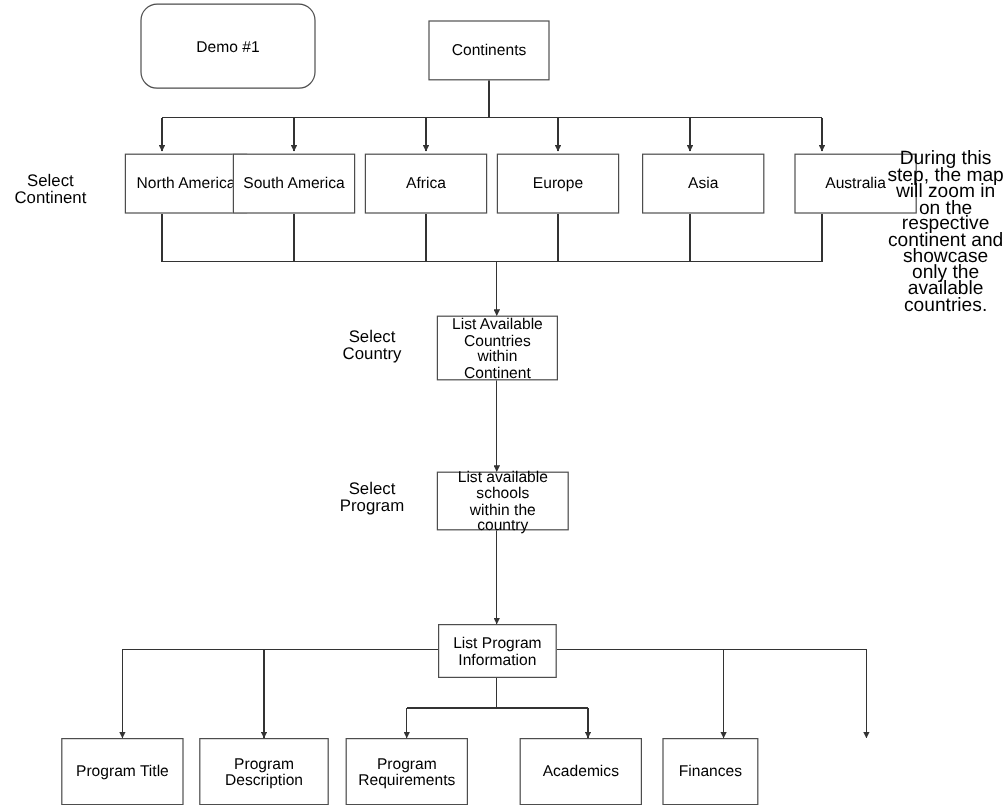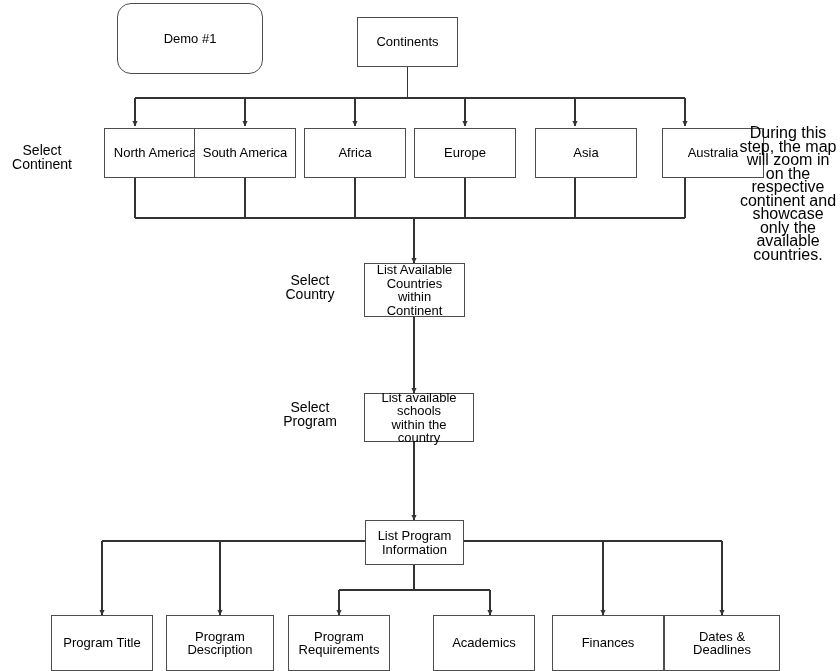--- a/index.html
+++ b/index.html
@@ -134,16 +134,15 @@
   <div class="node" style="left:364px; top:393px; width:110px; height:49px;">List available schools
 within the country</div>
   <div class="node" style="left:365px; top:520px; width:99px; height:45px;">List Program
 Information</div>
 
   <div class="node" style="left:51px; top:615px; width:102px; height:56px;">Program Title</div>
   <div class="node" style="left:166px; top:615px; width:108px; height:56px;">Program Description</div>
   <div class="node" style="left:288px; top:615px; width:102px; height:56px;">Program
 Requirements</div>
   <div class="node" style="left:433px; top:615px; width:102px; height:56px;">Academics</div>
-  <div class="node" style="left:552px; top:615px; width:112px; height:56px;">Finances</div>
-  <div class="node" style="left:664px; top:615px; width:116px; height:56px;">Dates &amp; Deadlines</div>
+  <div class="node" style="left:552px; top:615px; width:80px; height:56px;">Finances</div>
 
 </div>
 
 </body></html>

